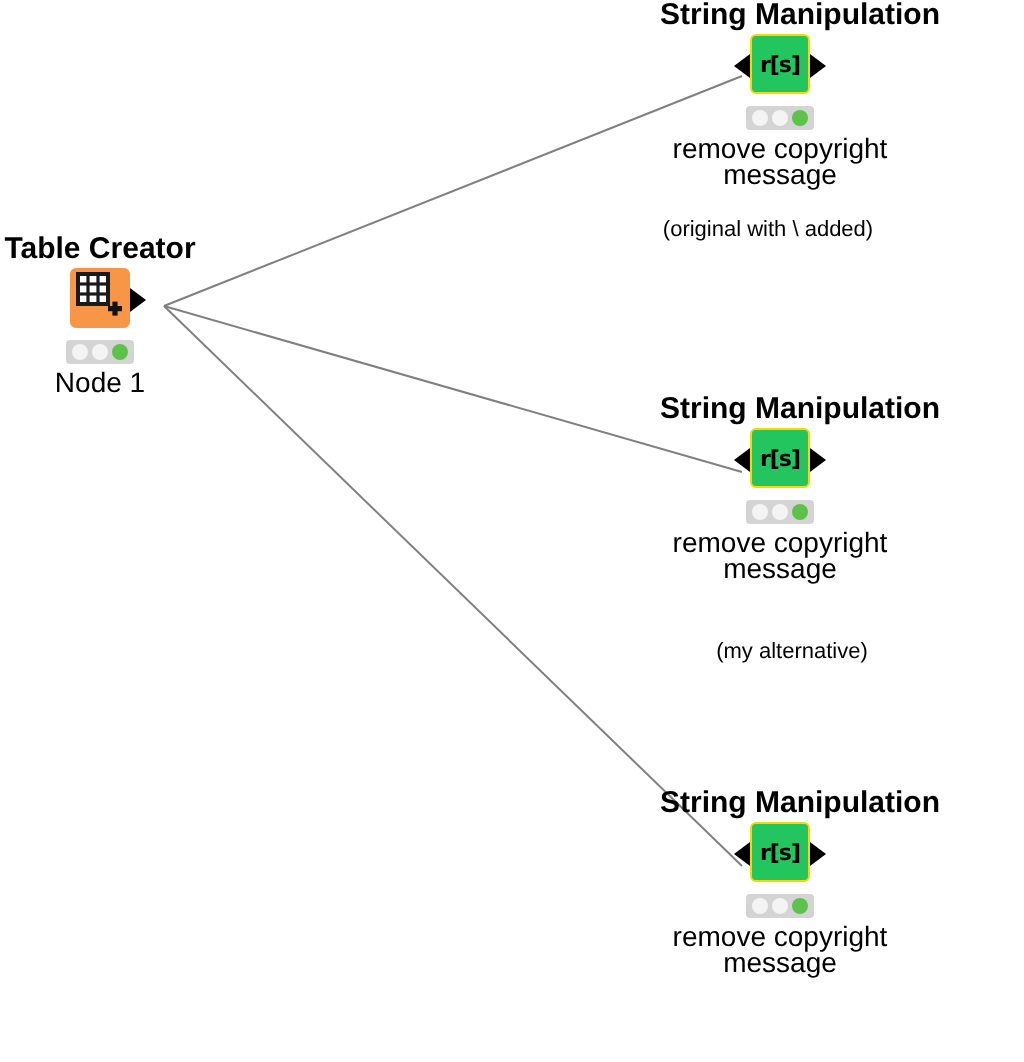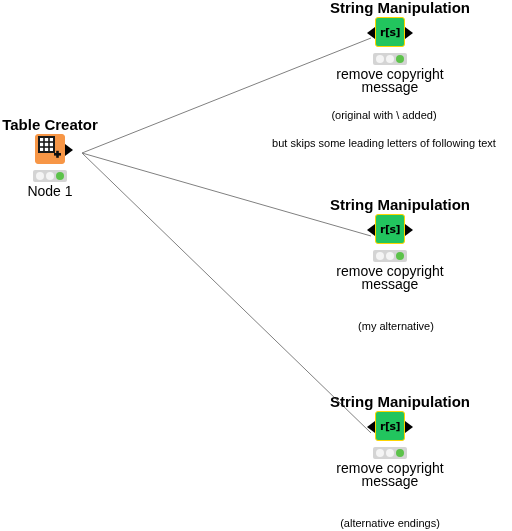--- a/index.html
+++ b/index.html
@@ -192,21 +192,20 @@
     <div class="status-bar">
       <span class="light"></span>
       <span class="light"></span>
       <span class="light on"></span>
     </div>
     <div class="node-label">remove copyright</div>
     <div class="node-label" style="margin-top:0">message</div>
   </div>
 
   <div class="annotation centered" style="left:384px; top:96px;margin-top:12px;">(original with \ added)</div>
-  <div class="annotation centered" style="left:384px; top:136px;">but skips some leading letters of following text</div>
 
   <div class="node" style="left:390px; top:198px;">
     <div class="node-title">String Manipulation</div>
     <div class="node-body-row">
       <div class="port in"></div>
       <div class="node-box string-manip">
         <span class="node-glyph">
           <span class="fs-label">r[s]</span>
         </span>
       </div>
@@ -236,15 +235,14 @@
     </div>
     <div class="status-bar">
       <span class="light"></span>
       <span class="light"></span>
       <span class="light on"></span>
     </div>
     <div class="node-label">remove copyright</div>
     <div class="node-label" style="margin-top:0">message</div>
   </div>
 
-  <div class="annotation centered" style="left:390px; top:516px;">(alternative endings)</div>
 
 </div>
 
 </body></html>

